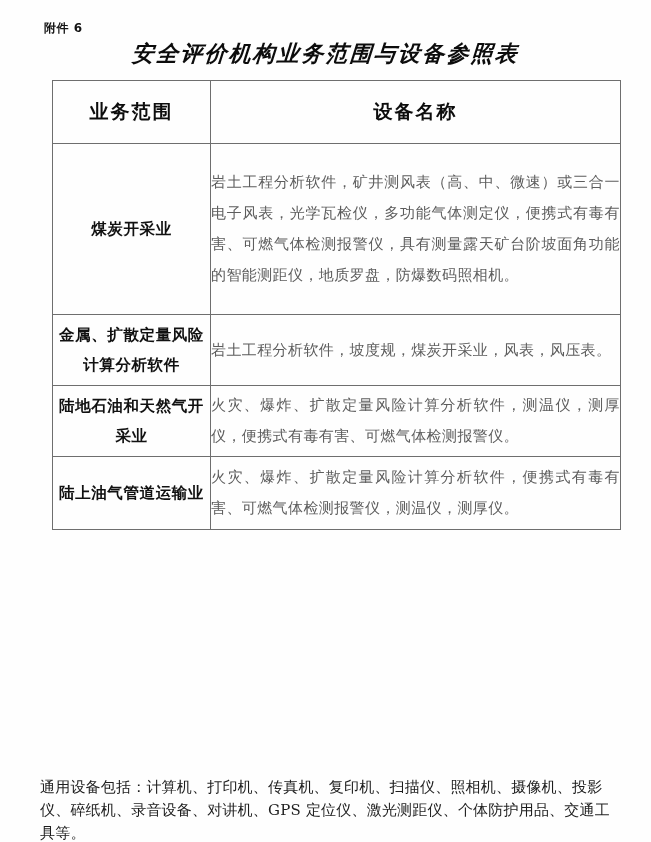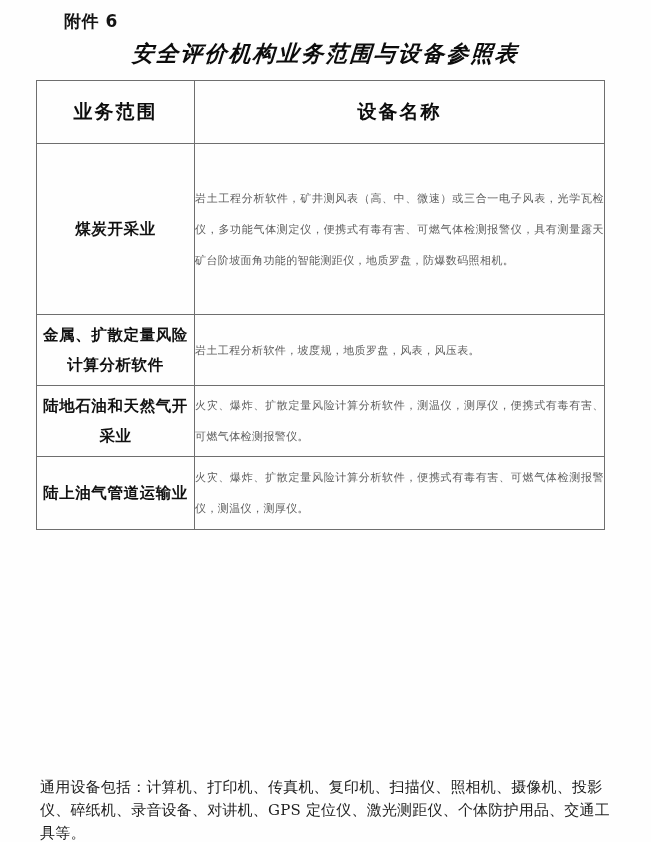--- a/index.html
+++ b/index.html
@@ -23,29 +23,28 @@
     box-sizing: border-box;
     padding: 0;
     position: relative;
     background: #fefefe;
   }
 
   
   .attach-label {
     position: absolute;
     left: 44px;
-    top: 8px;
+    top: 15px;
     font-family: "DejaVu Sans", "Liberation Sans", sans-serif;
-    font-size: 17px;
+    font-size: 12px;
     font-weight: 600;
     letter-spacing: 0.5px;
     color: #141414;
     line-height: 26px;
     white-space: nowrap;
-    margin-left: 20px;
   }
 
   
   .doc-title {
     position: absolute;
     left: 0;
     right: 0;
     top: 38px;
     text-align: center;
     font-family: "DejaVu Serif", "Liberation Serif", serif;
@@ -55,21 +54,21 @@
     letter-spacing: 2.2px;
     color: #0c0c0c;
     line-height: 30px;
     transform: skewX(-4deg);
     white-space: nowrap;
   }
 
   
   .table-wrap {
     position: absolute;
-    left: 36px;
+    left: 52px;
     top: 80px;
     width: 568px;
   }
   table.ref-table {
     border-collapse: collapse;
     width: 568px;
     table-layout: fixed;
   }
   table.ref-table td, table.ref-table th {
     border: 1px solid #6e6e6e;
@@ -100,21 +99,21 @@
     letter-spacing: 0.6px;
     line-height: 30px;
     padding: 4px 3px;
     word-break: break-all;
     margin-left: 47px;
   }
 
   
   .equip-cell {
     font-family: "DejaVu Serif", "Liberation Serif", serif;
-    font-size: 11px;
+    font-size: 15px;
     color: #5d5d5d;
     line-height: 31px;
     letter-spacing: 0.4px;
     text-align: justify;
     text-justify: inter-ideograph;
     padding: 5px 6px 5px 8px;
     word-break: break-all;
   }
 
   
@@ -163,21 +162,21 @@
           <td class="hdr-cell">设备名称</td>
         </tr>
 
         <tr class="row-h2">
           <td class="scope-cell">煤炭开采业</td>
           <td class="equip-cell">岩土工程分析软件，矿井测风表（高、中、微速）或三合一电子风表，光学瓦检仪，多功能气体测定仪，便携式有毒有害、可燃气体检测报警仪，具有测量露天矿台阶坡面角功能的智能测距仪，地质罗盘，防爆数码照相机。</td>
         </tr>
 
         <tr class="row-h3">
           <td class="scope-cell">金属、扩散定量风险计算分析软件</td>
-          <td class="equip-cell">岩土工程分析软件，坡度规，地质罗盘，风表，风压表。</td>
+          <td class="equip-cell">岩土工程分析软件，坡度规，煤炭开采业，风表，风压表。</td>
         </tr>
 
         <tr class="row-h4">
           <td class="scope-cell">陆地石油和天然气开采业</td>
           <td class="equip-cell">火灾、爆炸、扩散定量风险计算分析软件，测温仪，测厚仪，便携式有毒有害、可燃气体检测报警仪。</td>
         </tr>
 
         <tr class="row-h5">
           <td class="scope-cell">陆上油气管道运输业</td>
           <td class="equip-cell">火灾、爆炸、扩散定量风险计算分析软件，便携式有毒有害、可燃气体检测报警仪，测温仪，测厚仪。</td>

